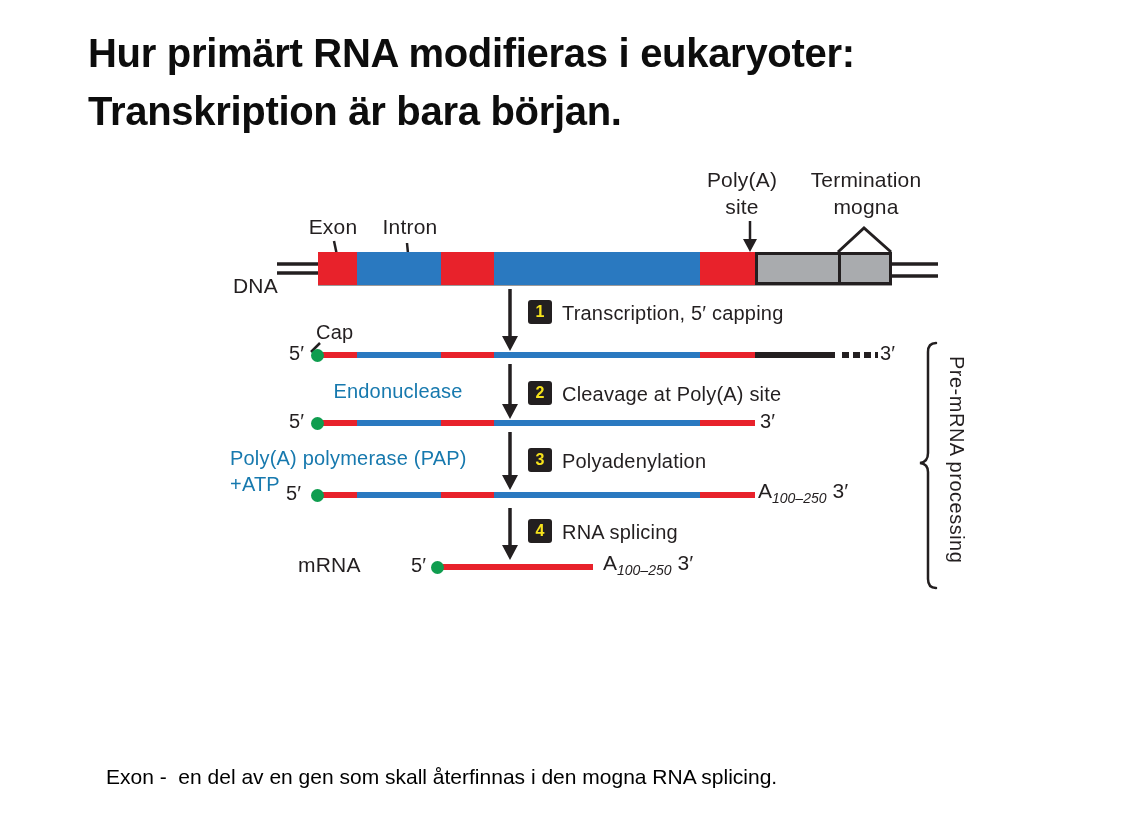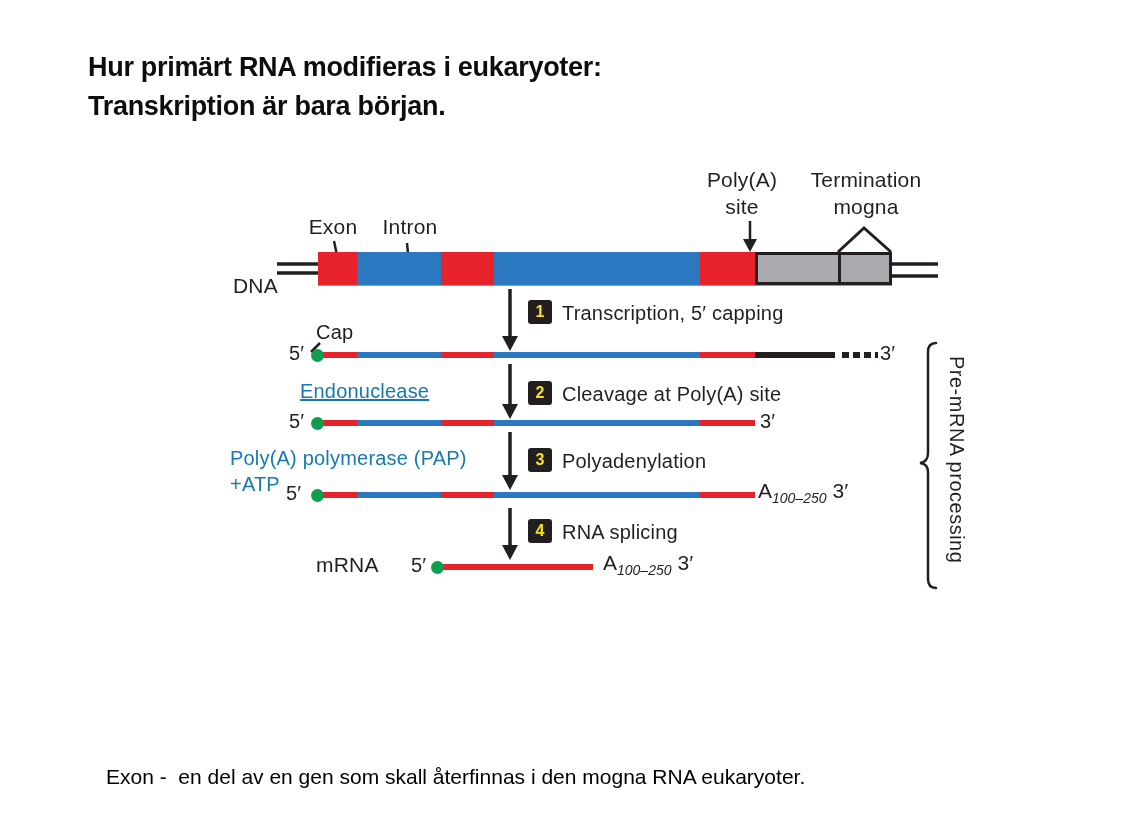--- a/index.html
+++ b/index.html
@@ -1,18 +1,18 @@
 <!DOCTYPE html>
 <html style="--exon-red: #e8222b; --intron-blue: #2a79c0; --downstream-gray: #a9abae; --cap-green: #0f9d4f; --enzyme-blue: #1779ae; --line-black: #231f20; --badge-bg: #231f20; --badge-yellow: #f7e31c;"><head>
 <meta charset="utf-8">
 <style>
   html,body{margin:0;padding:0;background:#fff;}
   .slide{position:relative;width:1140px;height:824px;background:#ffffff;overflow:hidden;
          font-family:"Liberation Sans",sans-serif;}
-  .title{position:absolute;left:88px;top:48px;margin:0;font-size:27px;line-height:1.45;
+  .title{position:absolute;left:88px;top:24px;margin:0;font-size:40px;line-height:1.45;
          font-weight:700;color:#0d0d0d;letter-spacing:-.3px;}
   .diagram{position:absolute;left:100px;top:160px;width:900px;height:470px;color:#231f20;}
   .overlay{position:absolute;left:0;top:0;width:880px;height:460px;}
   .k{stroke:var(--line-black,#231f20);fill:none;}
   .kf{fill:var(--line-black,#231f20);stroke:none;}
   .lbl{position:absolute;white-space:nowrap;letter-spacing:.2px;}
   .f21{font-size:21px;}
   .f20{font-size:20px;}
   .ctr{text-align:center;white-space:normal;line-height:1.3;}
   .rt{text-align:right;white-space:normal;line-height:1.3;}
@@ -104,21 +104,21 @@
       <span class="seg" style="width:84px;background:var(--intron-blue,#2a79c0);"></span>
       <span class="seg" style="width:53px;background:var(--exon-red,#e8222b);"></span>
       <span class="seg" style="width:206px;background:var(--intron-blue,#2a79c0);"></span>
       <span class="seg" style="width:55px;background:var(--exon-red,#e8222b);"></span>
       <span class="seg" style="width:80px;background:var(--line-black,#231f20);"></span>
     </div>
     <div class="dashes" style="left:742px;top:192px;"></div>
     <div class="cap-dot" style="left:211px;top:189px;"></div>
     <div class="lbl f20" style="left:780px;top:182px;">3′</div>
 
-    <div class="lbl f20 teal" style="left:200px;top:220px;width:196px;text-align:left;text-decoration:underline;">Endonuclease</div>
+    <div class="lbl f20 teal" style="left:200px;top:220px;width:196px;text-align:center;">Endonuclease</div>
     <div class="badge" style="left:428px;top:221px;">
         <span>2</span>
       </div>
     <div class="lbl f20" style="left:462px;top:223px;">Cleavage at Poly(A) site</div>
 
     <div class="lbl f20" style="left:189px;top:250px;">5′</div>
     <div class="rna-line" style="left:218px;top:260px;">
       <span class="seg" style="width:39px;background:var(--exon-red,#e8222b);"></span>
       <span class="seg" style="width:84px;background:var(--intron-blue,#2a79c0);"></span>
       <span class="seg" style="width:53px;background:var(--exon-red,#e8222b);"></span>
@@ -143,30 +143,30 @@
       <span class="seg" style="width:55px;background:var(--exon-red,#e8222b);"></span>
     </div>
     <div class="cap-dot" style="left:211px;top:329px;"></div>
     <div class="atail" style="left:658px;top:319px;"><span>A</span><sub>100–250</sub><span class="tp">3′</span></div>
 
     <div class="badge" style="left:428px;top:359px;">
         <span>4</span>
       </div>
     <div class="lbl f20" style="left:462px;top:361px;">RNA splicing</div>
 
-    <div class="lbl f21" style="left:216px;top:393px;">mRNA</div>
+    <div class="lbl f21" style="left:198px;top:393px;">mRNA</div>
     <div class="lbl f20" style="left:311px;top:394px;">5′</div>
     <div class="rna-line" style="left:343px;top:404px;">
       <span class="seg" style="width:150px;background:var(--exon-red,#e8222b);"></span>
     </div>
     <div class="cap-dot" style="left:331px;top:401px;"></div>
     <div class="atail" style="left:503px;top:391px;"><span>A</span><sub>100–250</sub><span class="tp">3′</span></div>
 
     <div class="lbl vertical" style="left:845px;top:196px;height:240px;">Pre-mRNA processing</div>
 
   </div>
 
   <div class="footer">
-    <div>Exon -  en del av en gen som skall återfinnas i den mogna RNA eukaryoter.</div>
+    <div>Exon -  en del av en gen som skall återfinnas i den mogna RNA splicing.</div>
     
   </div>
 
 </div>
 
 </body></html>

